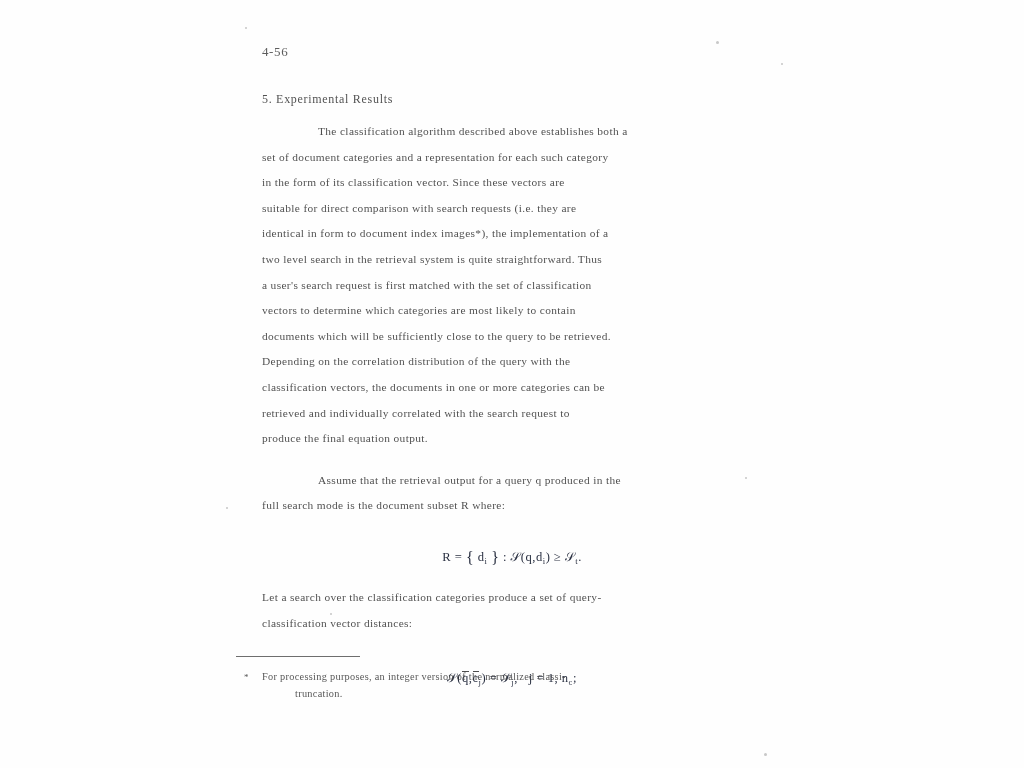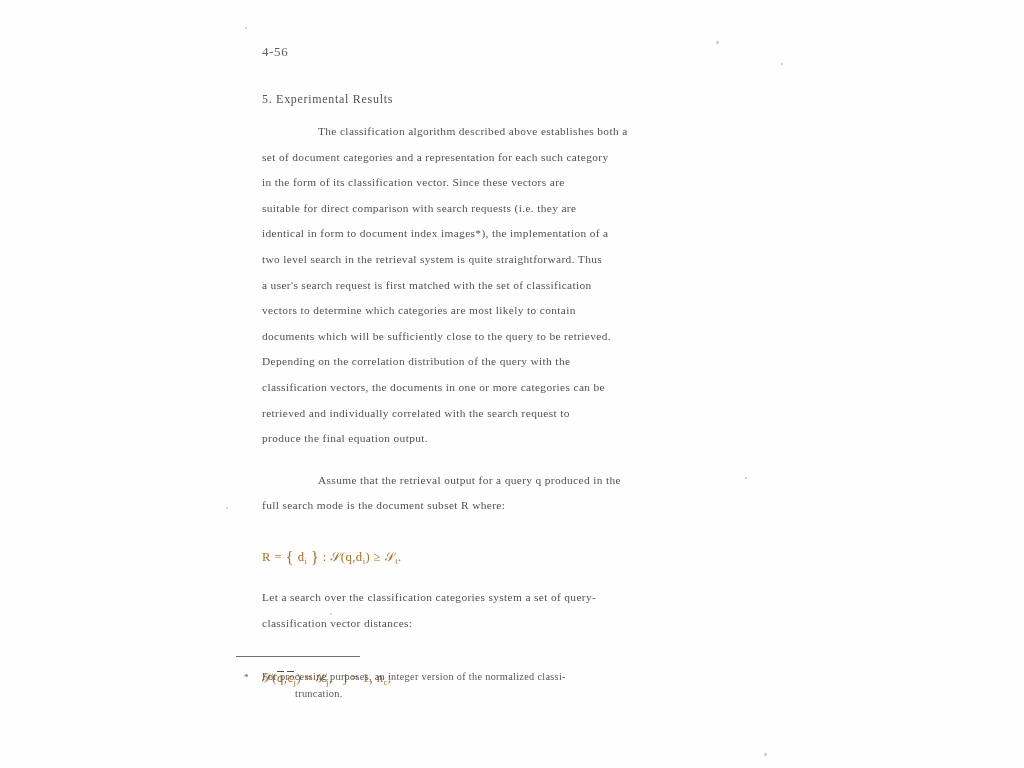--- a/index.html
+++ b/index.html
@@ -63,24 +63,24 @@
     margin: 0;
   }
   .para2 {
     margin-top: 16px;
   }
   .para3 {
     margin-top: 18px;
   }
   .equation {
     margin-top: 30px;
-    text-align: left;
+    text-align: center;
     font-size: 12.6px;
     letter-spacing: 0.5px;
-    color: #a16207;
+    color: #0f172a;
     opacity: 0.9;
     font-family: "Liberation Serif", serif;
   }
   .equation .tall {
     font-size: 16px;
     vertical-align: -2px;
   }
   sub {
     font-size: 0.68em;
     vertical-align: -0.3em;
@@ -164,21 +164,21 @@
     </div>
 
     <div class="equation">
       <span class="eq-render">
         R = <span class="tall">{</span> d<sub>i</sub> <span class="tall">}</span> : <span class="greek">𝒮</span>(q,d<sub>i</sub>) ≥ <span class="greek">𝒮</span><sub>t</sub>.
       </span>
       
     </div>
 
     <div class="body-block para3">
-      <p><span>Let a search over the classification categories system a set of query-</span></p>
+      <p><span>Let a search over the classification categories produce a set of query-</span></p>
       <p><span>classification vector distances:</span></p>
     </div>
 
     <div class="equation" style="margin-top:34px;">
       <span class="eq-render">
         <span class="greek">𝒮</span>(<span class="overbar">q</span>,<span class="overbar">c</span><sub>j</sub>) = <span class="greek">𝒮</span><sub>j</sub>,&nbsp;&nbsp; j = 1, n<sub>c</sub>;
       </span>
       
     </div>
 

